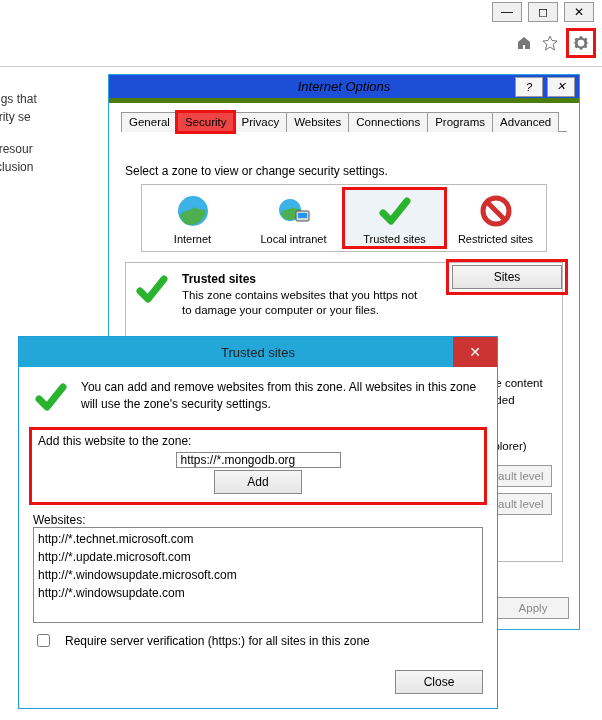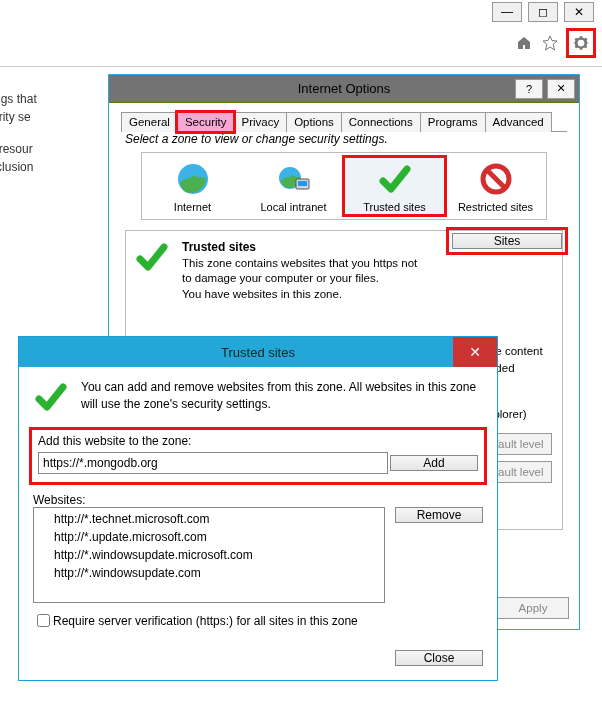--- a/index.html
+++ b/index.html
@@ -6,55 +6,55 @@
   body { margin:0; background:#fff; width:602px; height:720px; position:relative; overflow:hidden; font-size:12px; }
   .browser-chrome { background:#fff; border-bottom:1px solid #ccc; }
   .win-controls { display:flex; justify-content:flex-end; gap:0; padding:2px 8px 2px 0; }
   .win-btn { width:30px; height:20px; border:1px solid #999; background:#f0f0f0; display:flex; align-items:center; justify-content:center; font-size:12px; margin-left:6px; }
   .addr-row { display:flex; justify-content:flex-end; align-items:center; padding:4px 6px 8px 0; gap:6px; }
   .toolbar-icon { width:20px; height:20px; display:flex; align-items:center; justify-content:center; color:#666; }
   .gear-hl { border:3px solid #e11; padding:2px; }
   .partial-text { position:absolute; left:-60px; top:90px; width:180px; color:#333; line-height:1.5; }
   .partial-text p { margin:0 0 14px 0; }
   .io-dialog { position:absolute; left:108px; top:74px; width:472px; height:556px; border:1px solid #2aa6df; background:#fff; }
-  .io-titlebar { height:28px; background:#737373; border-bottom:1px solid #4d7c0f; display:flex; align-items:center; justify-content:center; position:relative; }
+  .io-titlebar { height:28px; background:#1d4ed8; border-bottom:5px solid #4d7c0f; display:flex; align-items:center; justify-content:center; position:relative;font-style:italic; }
   .io-titlebar .right { position:absolute; right:4px; display:flex; gap:0; }
   .tb-btn { width:28px; height:20px; border:1px solid #999; background:#f5f5f5; display:flex; align-items:center; justify-content:center; font-size:11px; margin-left:4px;}
   .io-body { padding:8px 12px 8px 12px; }
   .tabs { display:flex; border-bottom:1px solid #999; }
   .tab { padding:3px 7px; border:1px solid #999; border-bottom:none; background:#f4f4f4; font-size:11.5px; margin-right:-1px; position:relative; top:1px; }
-  .tab.active { background:#f9a8d4; border-bottom:1px solid #fff; }
+  .tab.active { background:#ef4444; border-bottom:1px solid #fff; }
   .hl-red { outline:3px solid #e11; outline-offset:-1px; position:relative; z-index:2;}
-  .zone-instr { margin:0 4px 6px 4px;font-style:italic; }
+  .zone-instr { margin:32px 4px 6px 4px; }
   .zones { display:flex; border:1px solid #bbb; background:#fff; padding:4px 0; margin:0 20px; }
   .zone { flex:1; text-align:center; font-size:11px; padding:2px 0; }
   .zone-icon { width:36px; height:36px; margin:2px auto 4px auto; }
   .zone.sel { background:#eef3f8; }
   .desc-box { border:1px solid #bbb; margin:10px 4px 0 4px; padding:8px 8px 8px 8px; position:relative; min-height:300px; }
   .desc-head { display:flex; gap:10px; }
   .desc-head .txt { font-size:11.5px; line-height:1.35; max-width:240px; }
   .desc-head .txt b { font-size:12px; }
   .sites-btn-wrap { position:absolute; right:-6px; top:-4px; padding:3px; border:3px solid #e11; }
-  .btn { min-width:88px; height:16px; border:1px solid #888; background:linear-gradient(#f6f6f6,#e6e6e6); font-size:12px; display:inline-flex; align-items:center; justify-content:center; padding:0 14px; }
+  .btn { min-width:88px; height:24px; border:1px solid #888; background:linear-gradient(#f6f6f6,#e6e6e6); font-size:12px; display:inline-flex; align-items:center; justify-content:center; padding:0 14px; }
   .level-txt { margin-top:16px; font-size:11.5px; line-height:1.45; padding-left:32px; }
   .foot-btns { position:absolute; right:10px; bottom:10px; display:flex; gap:8px; }
   .small-btn { min-width:72px; height:22px; border:1px solid #999; background:#f3f3f3; font-size:11.5px; display:inline-flex; align-items:center; justify-content:center; color:#888;}
   
   .ts-dialog { position:absolute; left:18px; top:336px; width:480px; border:1px solid #1a9fd6; background:#fff; z-index:10; }
   .ts-titlebar { height:30px; background:#23a7d8; color:#222; display:flex; align-items:center; justify-content:center; position:relative; }
   .ts-titlebar .close { position:absolute; right:0; top:0; width:44px; height:30px; background:#c33; color:#fff; display:flex; align-items:center; justify-content:center; font-size:14px; }
   .ts-body { padding:12px 14px 12px 14px; }
   .ts-intro { display:flex; gap:12px; align-items:flex-start; font-size:12px; line-height:1.4; margin-bottom:4px;}
   .add-hl { border:3px solid #e11; padding:4px 6px 8px 6px; margin:12px -4px 8px -4px; }
-  .field-row { display:flex; gap:2px; align-items:center; }
+  .field-row { display:flex; gap:2px; align-items:center;flex-direction:column; }
   .txt-input { flex:1; height:22px; border:1px solid #888; padding:0 4px; font-size:12px; background:#fff; }
   .ws-label { margin-top:4px; font-size:12px; }
   .ws-row { display:flex; gap:10px; align-items:flex-start; }
-  .listbox { flex:1; height:96px; border:1px solid #888; background:#fff; overflow-y:scroll; padding:2px 20px; font-size:12px; line-height:1.5; }
-  .chk-row { display:flex; align-items:center; gap:0; margin-top:8px; font-size:12px; }
+  .listbox { flex:1; height:96px; border:1px solid #888; background:#fff; overflow-y:scroll; padding:2px 4px; font-size:12px; line-height:1.5; }
+  .chk-row { display:flex; align-items:center; gap:12px; margin-top:8px; font-size:12px; }
   .ts-foot { display:flex; justify-content:flex-end; padding:8px 14px 14px 0; }
   
   svg { display:block; }
 </style>
 </head>
 <body>
 
 <div class="browser-chrome">
   <div class="win-controls">
     <div class="win-btn">—</div>
@@ -93,21 +93,21 @@
     <div class="right">
       <div class="tb-btn">?</div>
       <div class="tb-btn">✕</div>
     </div>
   </div>
   <div class="io-body">
     <div class="tabs">
       <div class="tab">General</div>
       <div class="tab active hl-red">Security</div>
       <div class="tab">Privacy</div>
-      <div class="tab">Options</div>
+      <div class="tab">Websites</div>
       <div class="tab">Connections</div>
       <div class="tab">Programs</div>
       <div class="tab">Advanced</div>
     </div>
 
     <div class="zone-instr">Select a zone to view or change security settings.</div>
 
     <div class="zones">
       <div class="zone">
         <div class="zone-icon">
@@ -151,21 +151,20 @@
     <div class="desc-box">
       <div class="desc-head">
         <div style="width:38px;">
           <svg viewBox="0 0 36 36" width="36" height="36">
               <path fill="none" stroke="#29b32f" stroke-width="7" stroke-linecap="round" stroke-linejoin="round" d="M6 20l8 8L30 8"></path>
             </svg>
         </div>
         <div class="txt">
           <b>Trusted sites</b><br>
           <span>This zone contains websites that you https not to damage your computer or your files.</span><br>
-          <span>You have websites in this zone.</span>
         </div>
       </div>
       <div class="sites-btn-wrap">
         <div class="btn" style="min-width:110px">Sites</div>
       </div>
 
       <div class="level-txt" style="position:absolute; right:10px; top:96px; text-align:left; padding-left:0;">
         <div>safe content</div>
         <div>loaded</div>
         <div style="margin-top:30px">Explorer)</div>
@@ -203,21 +202,20 @@
     </div>
 
     <div class="ws-label">Websites:</div>
     <div class="ws-row">
       <div class="listbox">
         <div>http://*.technet.microsoft.com</div>
         <div>http://*.update.microsoft.com</div>
         <div>http://*.windowsupdate.microsoft.com</div>
         <div>http://*.windowsupdate.com</div>
       </div>
-      <div class="btn">Remove</div>
     </div>
 
     <div class="chk-row">
       <input type="checkbox" style="">
       <span>Require server verification (https:) for all sites in this zone</span>
     </div>
   </div>
   <div class="ts-foot">
     <div class="btn">Close</div>
   </div>

